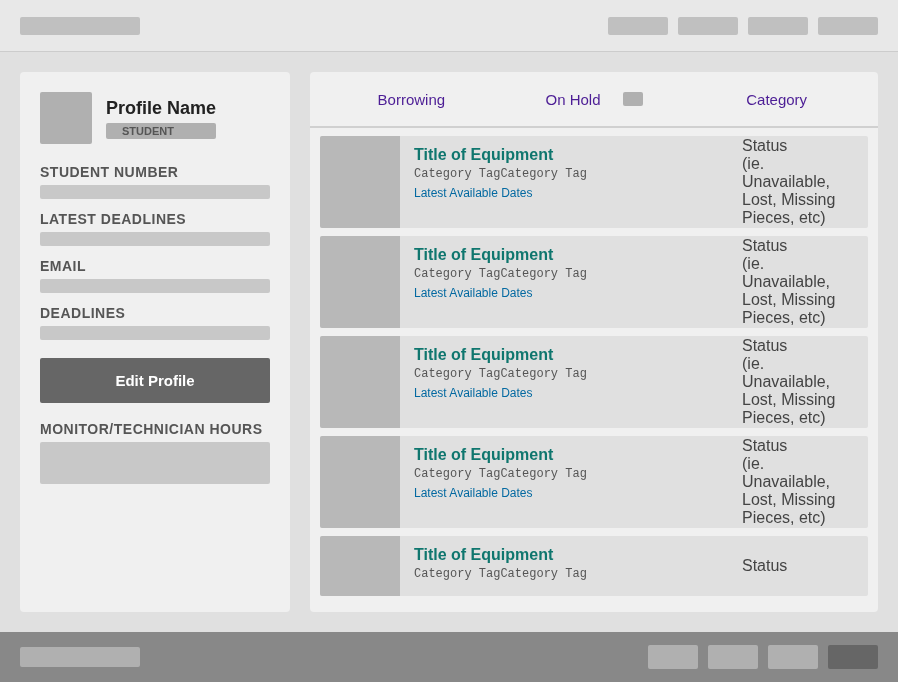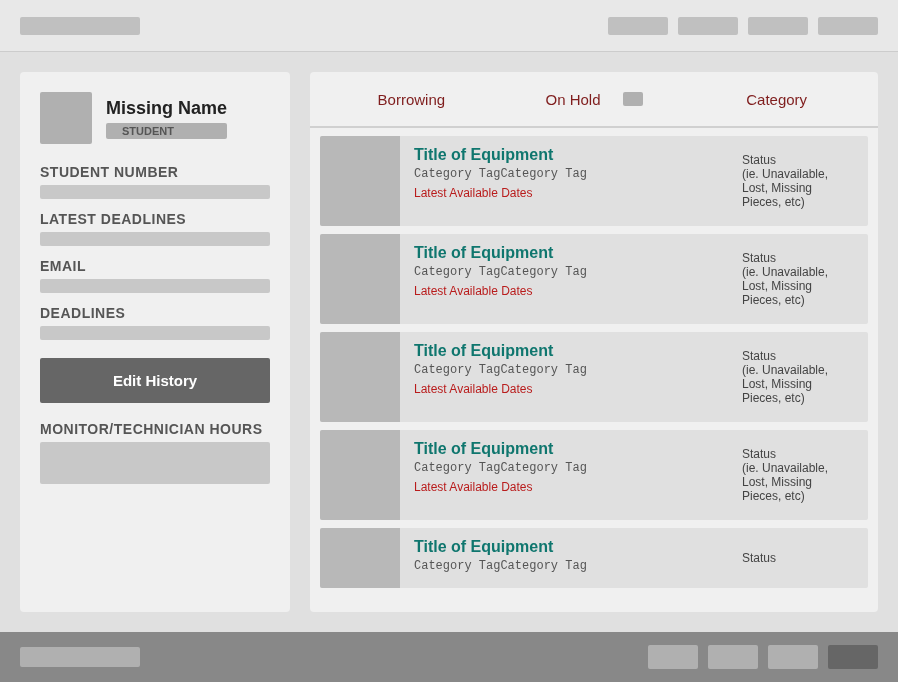--- a/index.html
+++ b/index.html
@@ -153,21 +153,21 @@
       padding: 0 10px;
       height: 56px;
       border-bottom: 2px solid #d0d0d0;
       gap: 0;
     }
 
     .tab {
       flex: 1;
       text-align: center;
       font-size: 15px;
-      color: #7f1d1d;
+      color: #4c1d95;
       cursor: pointer;
       padding: 8px 0;
       position: relative;
     }
 
     .tab-on-hold {
       display: flex;
       align-items: center;
       justify-content: center;
       gap: 22px;
@@ -226,32 +226,32 @@
       font-family: Liberation Mono, monospace;
     }
 
     .equipment-tag {
       font-size: 12px;
       color: #555;
     }
 
     .equipment-dates {
       font-size: 12px;
-      color: #b91c1c;
+      color: #0369a1;
       margin-top: 2px;
     }
 
     .equipment-status {
       width: 140px;
       min-width: 140px;
       padding: 10px 14px;
       display: flex;
       flex-direction: column;
       justify-content: center;
-      font-size: 12px;
+      font-size: 16px;
       color: #444;
     }
 
     
     .bottom-bar {
       background: #888;
       height: 50px;
       display: flex;
       align-items: center;
       padding: 0 20px;
@@ -289,21 +289,21 @@
     <div class="top-bar-btn"></div>
   </div>
 </div>
 
 <div class="main-content">
 
   <div class="profile-panel">
     <div class="profile-header">
       <div class="profile-avatar"></div>
       <div class="profile-info">
-        <span class="profile-name">Missing Name</span>
+        <span class="profile-name">Profile Name</span>
         <span class="profile-role-badge">STUDENT</span>
       </div>
     </div>
 
     <div class="field-group">
       <span class="field-label">STUDENT NUMBER</span>
       <div class="field-value-bar"></div>
     </div>
 
     <div class="field-group">
@@ -314,21 +314,21 @@
     <div class="field-group">
       <span class="field-label">EMAIL</span>
       <div class="field-value-bar"></div>
     </div>
 
     <div class="field-group">
       <span class="field-label">DEADLINES</span>
       <div class="field-value-bar"></div>
     </div>
 
-    <button class="edit-profile-btn">Edit History</button>
+    <button class="edit-profile-btn">Edit Profile</button>
 
     <div class="field-group">
       <span class="field-label">MONITOR/TECHNICIAN HOURS</span>
       <div class="monitor-hours-bar"></div>
     </div>
   </div>
 
   <div class="equipment-panel">
 
     <div class="tabs-row">

